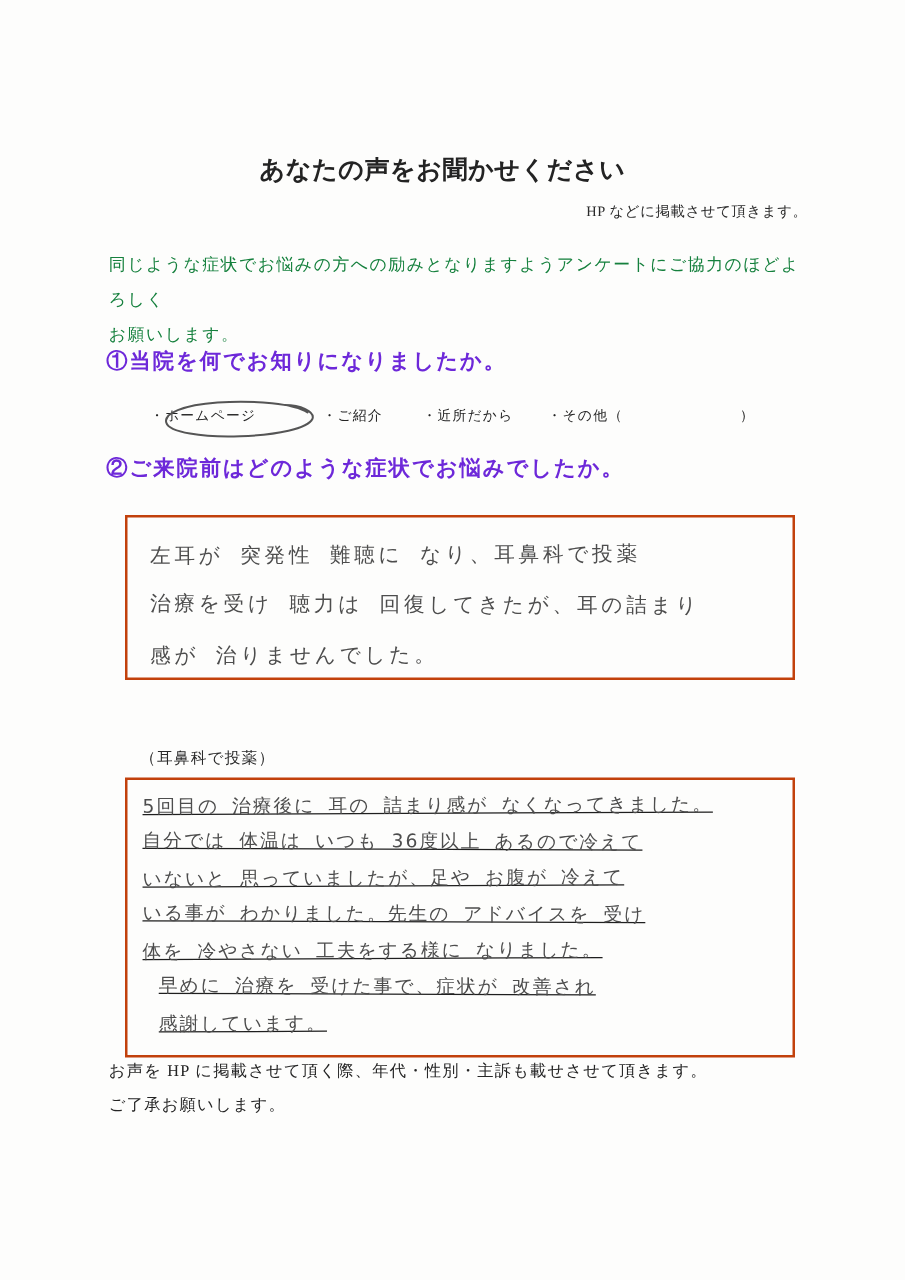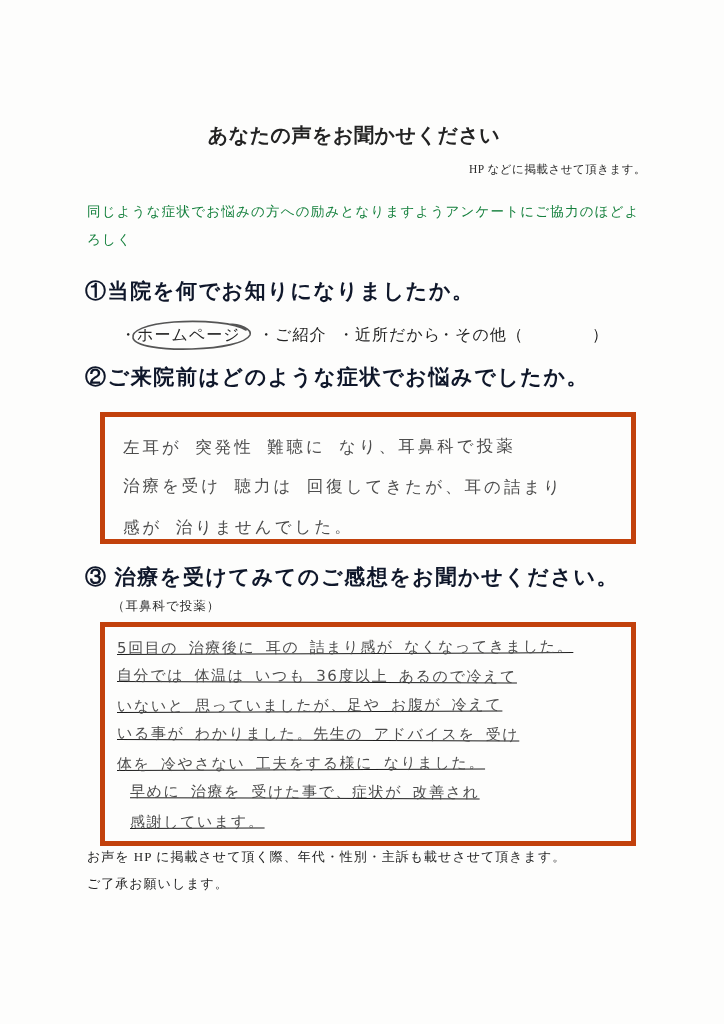--- a/index.html
+++ b/index.html
@@ -34,63 +34,63 @@
     position: absolute;
     top: 198px; left: 87px; width: 560px;
     font-size: 13.5px;
     line-height: 28px;
     letter-spacing: 1.2px;
     color: #15803d;
   }
   .q-heading {
     position: absolute;
     left: 85px;
-    font-size: 21px;
+    font-size: 17px;
     font-weight: 700;
     letter-spacing: 1.6px;
-    color: #0f172a;
+    color: #6d28d9;
     white-space: nowrap;
   }
   .q1-heading { top: 277px; }
   .q2-heading { top: 363px; }
   .q3-heading { top: 563px; }
   .q3-heading .q-title { margin-left: 7px; }
   .q3-note {
     position: absolute;
     top: 598px; left: 112px;
     font-size: 12.5px;
     letter-spacing: 1px;
     color: #2a2a2a;
   }
   
   .option {
     position: absolute;
     top: 325px;
-    font-size: 16px;
+    font-size: 11px;
     letter-spacing: 1px;
     color: #242424;
     white-space: nowrap;
   }
   .opt-1 { left: 120px; }
   .opt-2 { left: 258px; }
   .opt-3 { left: 338px; }
   .opt-4 { left: 438px; }
   .opt-close { left: 592px; }
   .circle-mark {
     position: absolute;
     top: 318px; left: 128px;
     width: 126px; height: 34px;
     pointer-events: none;
   }
   
   .answer-box {
     position: absolute;
     left: 100px;
     width: 536px;
-    border: 5px solid #c2410c;
+    border: 2px solid #c2410c;
     background: transparent;
     box-sizing: border-box;
   }
   .box-q2 { top: 412px; height: 132px; padding: 10px 16px 0 18px; }
   .box-q3 { top: 622px; height: 224px; padding: 6px 12px 0 12px; text-decoration: underline; }
   .hw-line {
     font-family: "DejaVu Sans", "Liberation Sans", sans-serif;
     color: #4d4d4d;
     white-space: nowrap;
   }
@@ -123,20 +123,21 @@
 <body>
 
 <div class="paper">
 
   <div class="doc-title">あなたの声をお聞かせください</div>
 
   <div class="doc-subtitle">HP などに掲載させて頂きます。</div>
 
   <div class="intro">
     <div>同じような症状でお悩みの方への励みとなりますようアンケートにご協力のほどよろしく</div>
+    <div>お願いします。</div>
   </div>
 
   <div class="q-heading q1-heading">
     <span class="q-number">①</span><span class="q-title">当院を何でお知りになりましたか。</span>
   </div>
 
   <div class="option opt-1">
     <span>・</span><span>ホームページ</span>
   </div>
   <svg class="circle-mark" viewBox="0 0 126 34" xmlns="http://www.w3.org/2000/svg">
@@ -156,23 +157,20 @@
   <div class="q-heading q2-heading">
     <span class="q-number">②</span><span class="q-title">ご来院前はどのような症状でお悩みでしたか。</span>
   </div>
 
   <div class="answer-box box-q2">
     <div class="hw-line">左耳が 突発性 難聴に なり、耳鼻科で投薬</div>
     <div class="hw-line">治療を受け 聴力は 回復してきたが、耳の詰まり</div>
     <div class="hw-line">感が 治りませんでした。</div>
   </div>
 
-  <div class="q-heading q3-heading">
-    <span class="q-number">③</span><span class="q-title">治療を受けてみてのご感想をお聞かせください。</span>
-  </div>
   <div class="q3-note">（耳鼻科で投薬）</div>
 
   <div class="answer-box box-q3">
     <div class="hw-line">5回目の 治療後に 耳の 詰まり感が なくなってきました。</div>
     <div class="hw-line">自分では 体温は いつも 36度以上 あるので冷えて</div>
     <div class="hw-line">いないと 思っていましたが、足や お腹が 冷えて</div>
     <div class="hw-line">いる事が わかりました。先生の アドバイスを 受け</div>
     <div class="hw-line">体を 冷やさない 工夫をする様に なりました。</div>
     <div class="hw-line hw-indent">早めに 治療を 受けた事で、症状が 改善され</div>
     <div class="hw-line hw-indent">感謝しています。</div>

